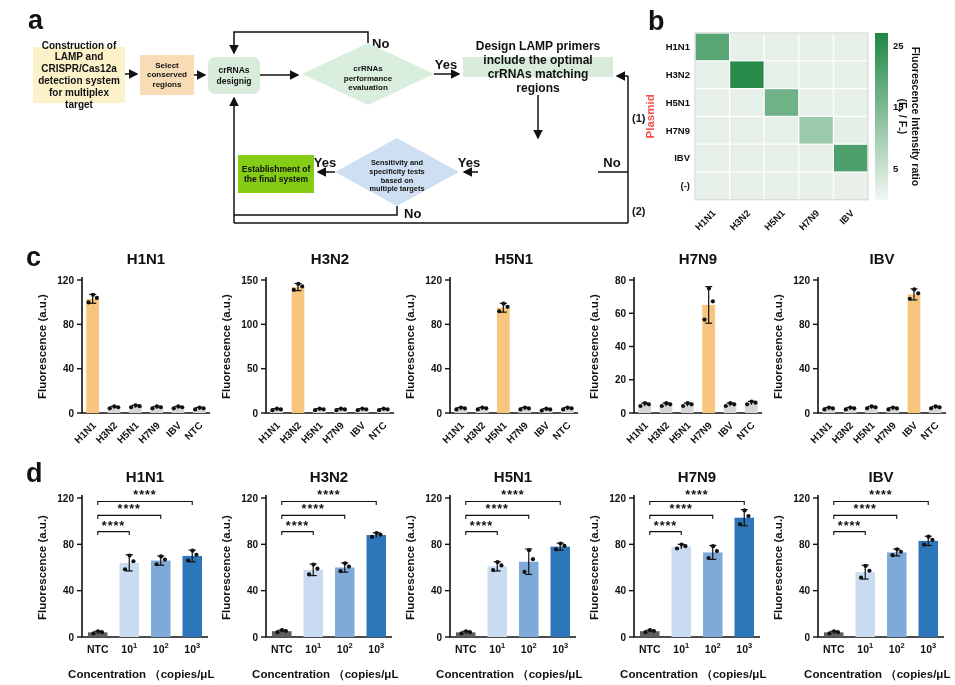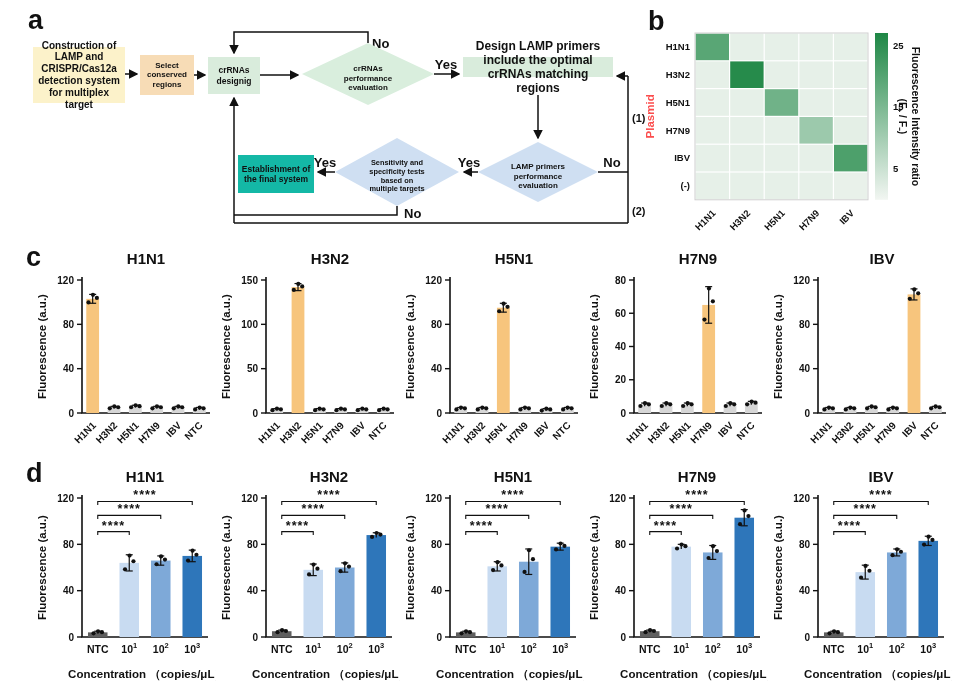--- a/index.html
+++ b/index.html
@@ -61,35 +61,31 @@
         <text class="edge-label" x="315" y="162" font-size="13" text-anchor="middle">Yes</text>
         <text class="edge-label" x="602" y="162" font-size="13" text-anchor="middle">No</text>
         <text class="edge-label" x="394" y="213" font-size="13">No</text>
         <text class="edge-label" x="622" y="117" font-size="11">(1)</text>
         <text class="edge-label" x="622" y="210" font-size="11">(2)</text>
       </g>
     </svg>
 
     <div class="fc-node fc-box" style="left:23px;top:42px;width:92px;height:56px;background:#fcf2ca;font-size:10px;">Construction of LAMP and CRISPR/Cas12a detection system for multiplex target</div>
     <div class="fc-node fc-box" style="left:130px;top:50px;width:54px;height:40px;background:#f7dcb6;font-size:8px;">Select conserved regions</div>
-    <div class="fc-node fc-box" style="left:198px;top:52px;width:52px;height:37px;background:#d9ecdc;font-size:8.5px;">crRNAs designig</div>
+    <div class="fc-node fc-box" style="left:198px;top:52px;width:52px;height:37px;background:#d9ecdc;font-size:8.5px;border-radius:7px;">crRNAs designig</div>
     <div class="fc-node fc-diamond" style="left:292px;top:38px;width:132px;height:62px;font-size:8px;">
       <div class="dbg" style="background:#d9eedd;"></div>
       <div class="dtx" style="width:78px;">crRNAs performance evaluation</div>
     </div>
     <div class="fc-node fc-box" style="left:453px;top:52px;width:150px;height:20px;background:#d9ecdc;font-size:12px;">Design LAMP primers include the optimal crRNAs matching regions</div>
-    <div class="fc-node fc-diamond" style="left:468px;top:137px;width:120px;height:60px;font-size:8px;">
-      <div class="dbg" style="background:#cfdff2;"></div>
-      <div class="dtx" style="width:68px;">LAMP primers performance evaluation</div>
-    </div>
     <div class="fc-node fc-diamond" style="left:325px;top:133px;width:124px;height:68px;font-size:7.4px;">
       <div class="dbg" style="background:#cfdff2;"></div>
       <div class="dtx" style="width:62px;">Sensitivity and specificity tests based on multiple targets</div>
     </div>
-    <div class="fc-node fc-box" style="left:228px;top:150px;width:76px;height:38px;background:#14b8a6;font-size:8.5px;">Establishment of the final system</div>
+    <div class="fc-node fc-box" style="left:228px;top:150px;width:76px;height:38px;background:#84cc16;font-size:8.5px;">Establishment of the final system</div>
   </div>
 
   <div class="panel-b">
     <div class="plabel" style="left:2px;top:2px;position:absolute;">b</div>
     <div><svg viewBox="0 0 309 232" width="309" height="232" font-family="Liberation Sans, sans-serif">
           <text x="8" y="110.4" font-size="11.5" font-weight="bold" text-anchor="middle" fill="#fb4d4d" transform="rotate(-90 8 110.4)">Plasmid</text>
           <text x="44" y="44.1" font-size="9.5" font-weight="bold" text-anchor="end" fill="#111">H1N1</text>
           <rect x="49.6" y="27.6" width="33.4" height="26.6" fill="rgb(89,166,117)"></rect>
           <rect x="84.19999999999999" y="27.6" width="33.4" height="26.6" fill="rgb(230,240,232)"></rect>
           <rect x="118.8" y="27.6" width="33.4" height="26.6" fill="rgb(230,240,232)"></rect>

